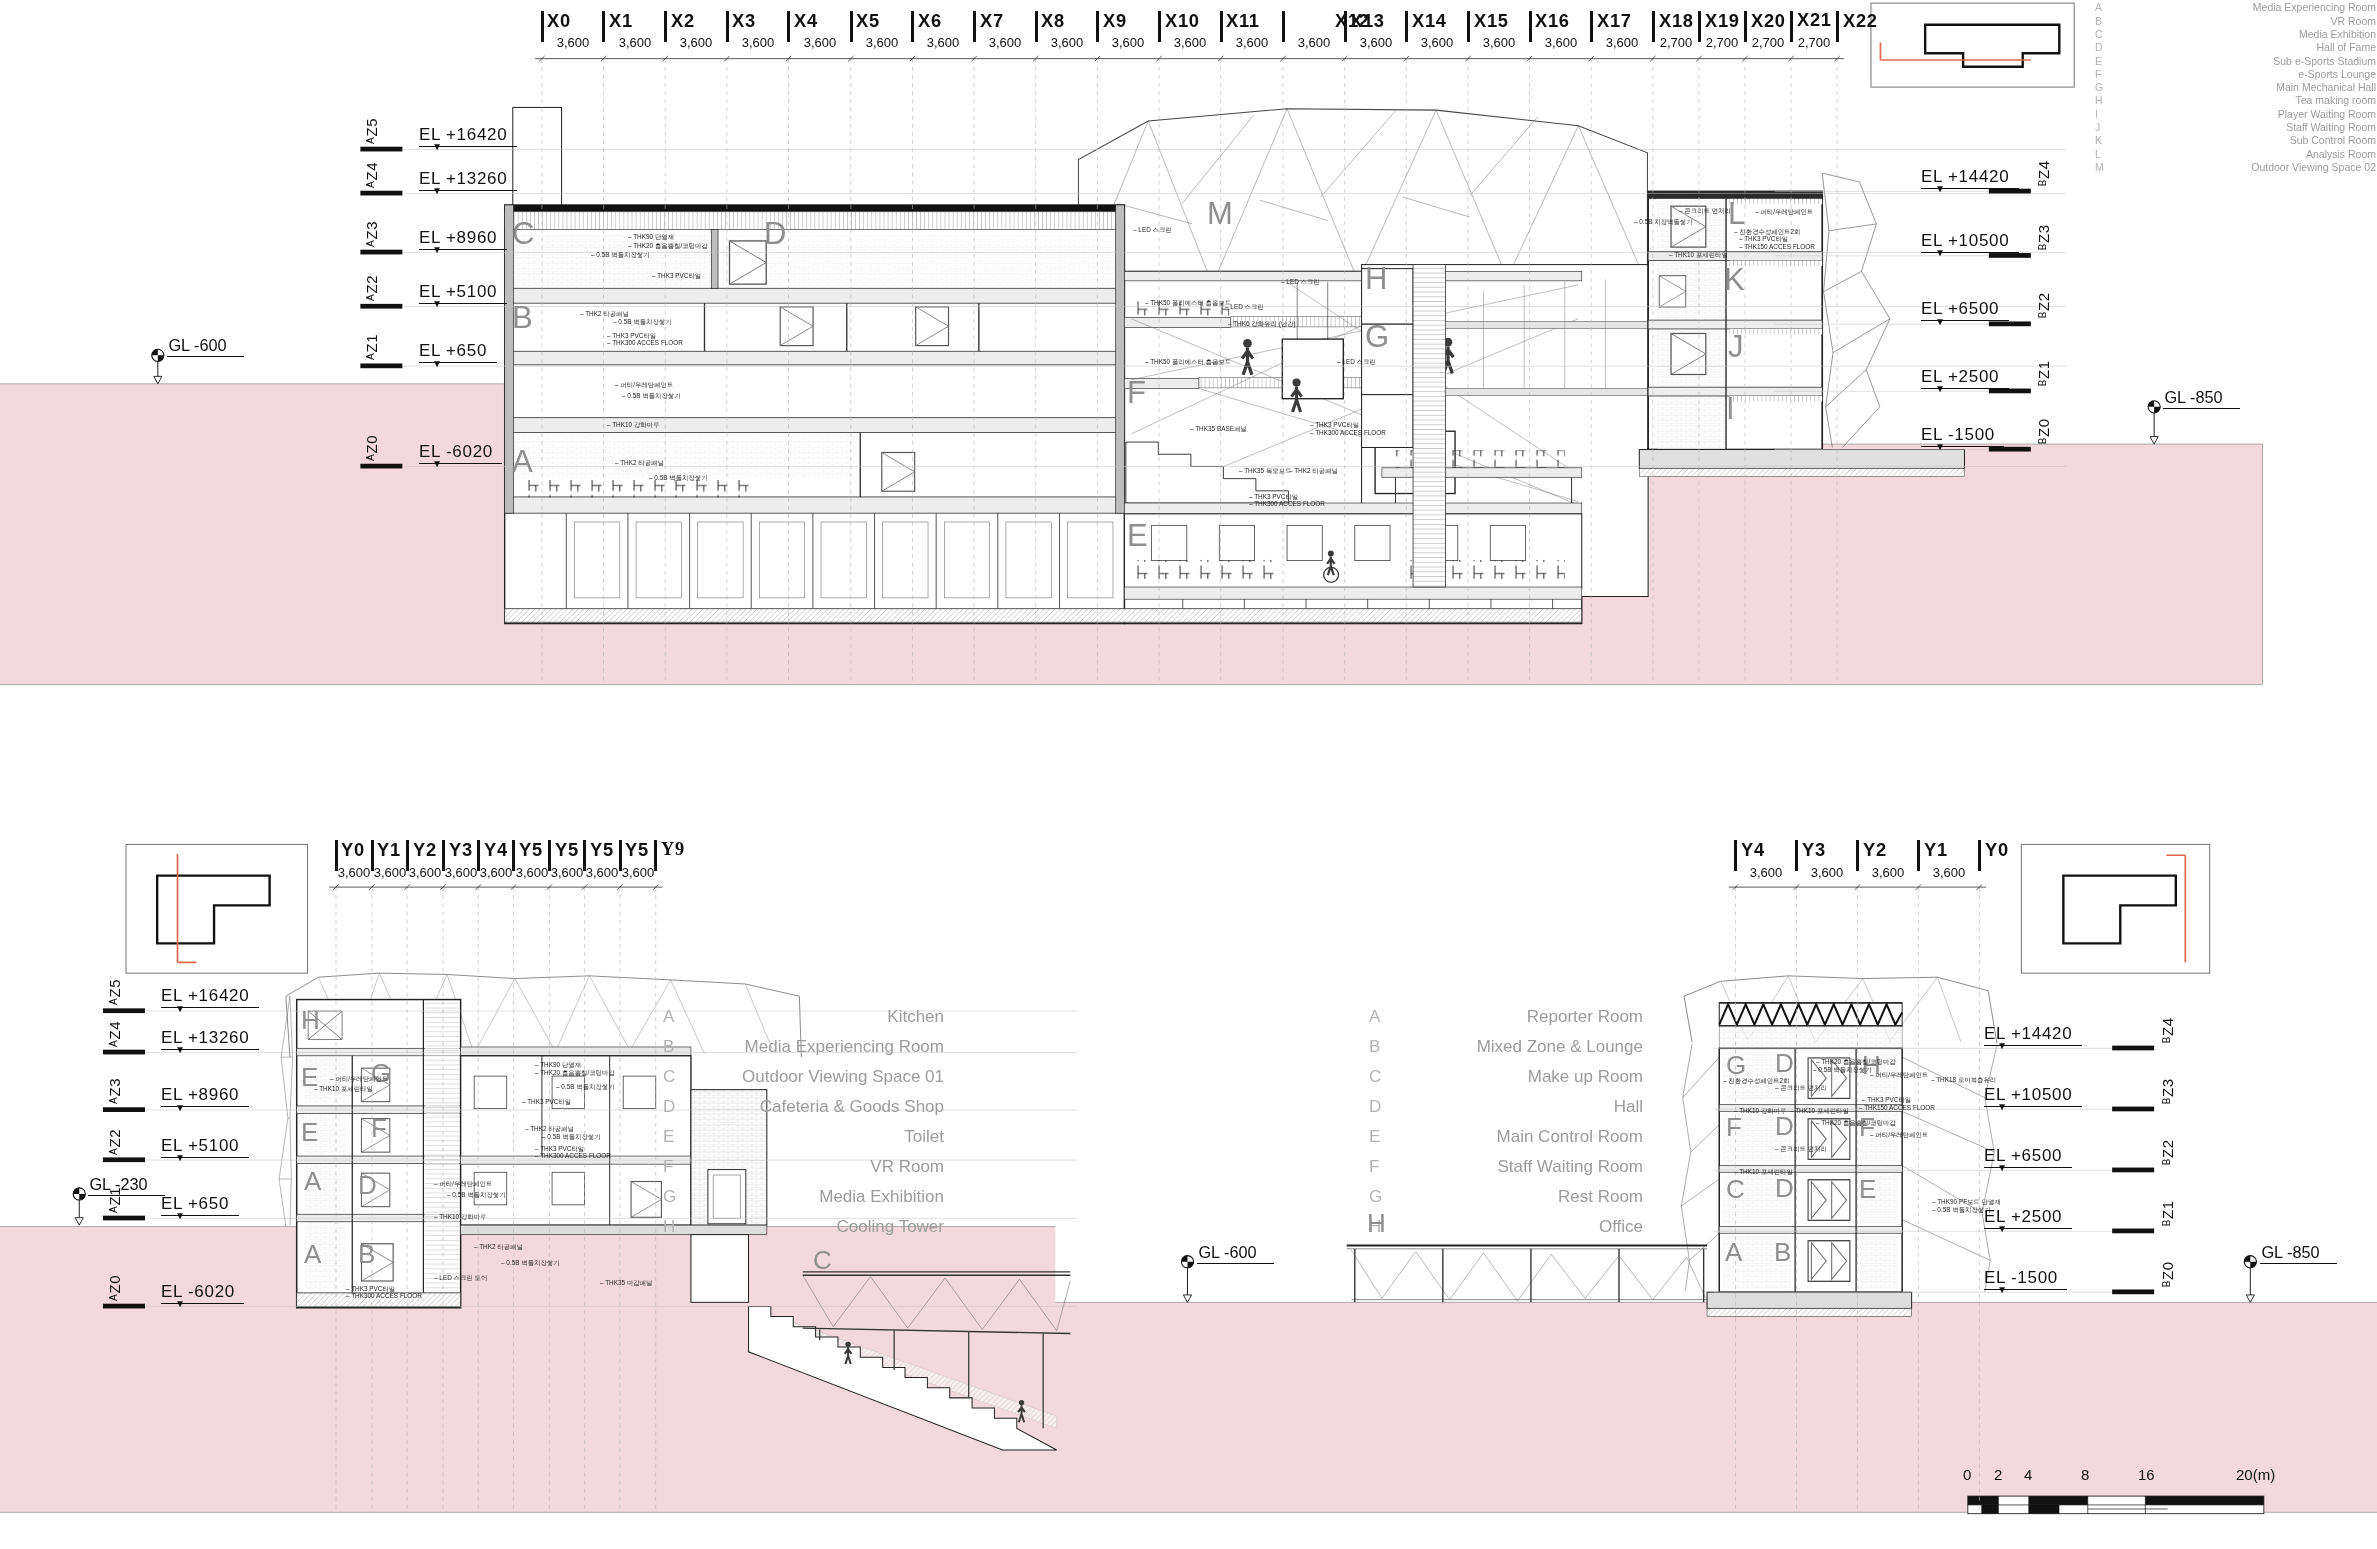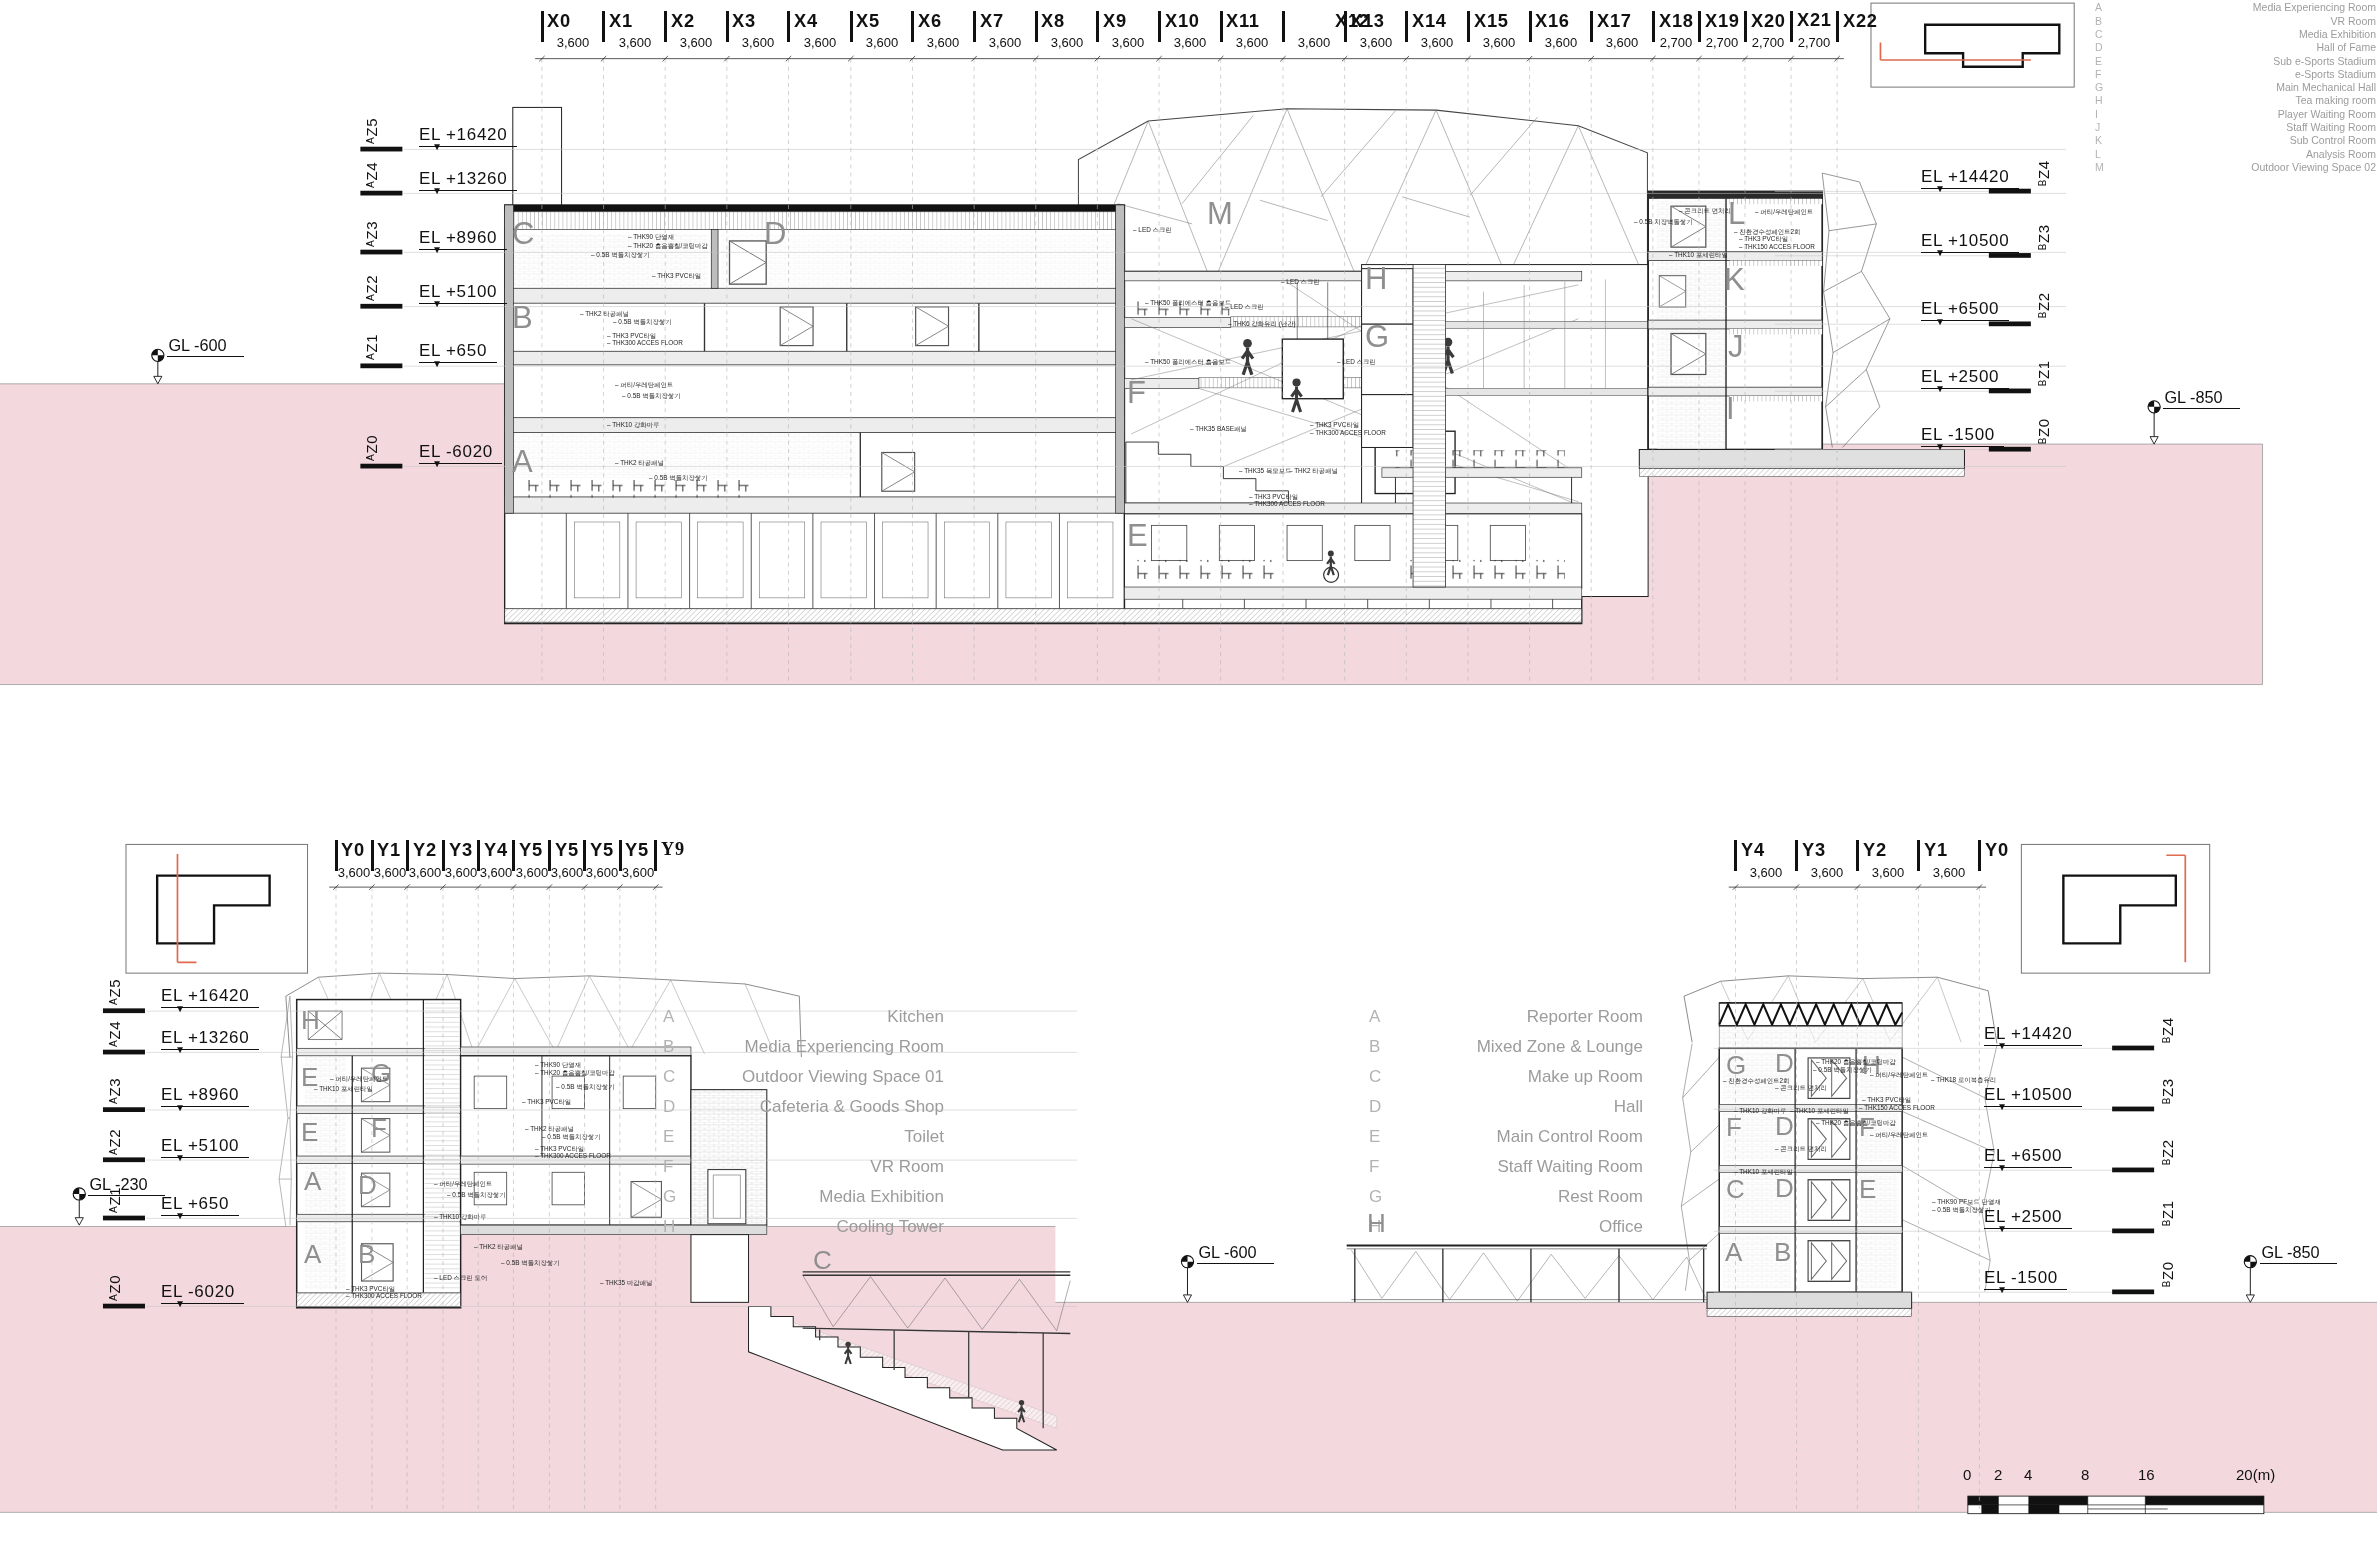--- a/index.html
+++ b/index.html
@@ -482,21 +482,21 @@
       <div class="lgrow">
         <span class="k">D</span>
         <span class="v">Hall of Fame</span>
       </div>
       <div class="lgrow">
         <span class="k">E</span>
         <span class="v">Sub e-Sports Stadium</span>
       </div>
       <div class="lgrow">
         <span class="k">F</span>
-        <span class="v">e-Sports Stadium</span>
+        <span class="v">e-Sports Lounge</span>
       </div>
       <div class="lgrow">
         <span class="k">G</span>
         <span class="v">Main Mechanical Hall</span>
       </div>
       <div class="lgrow">
         <span class="k">H</span>
         <span class="v">Tea making room</span>
       </div>
       <div class="lgrow">

